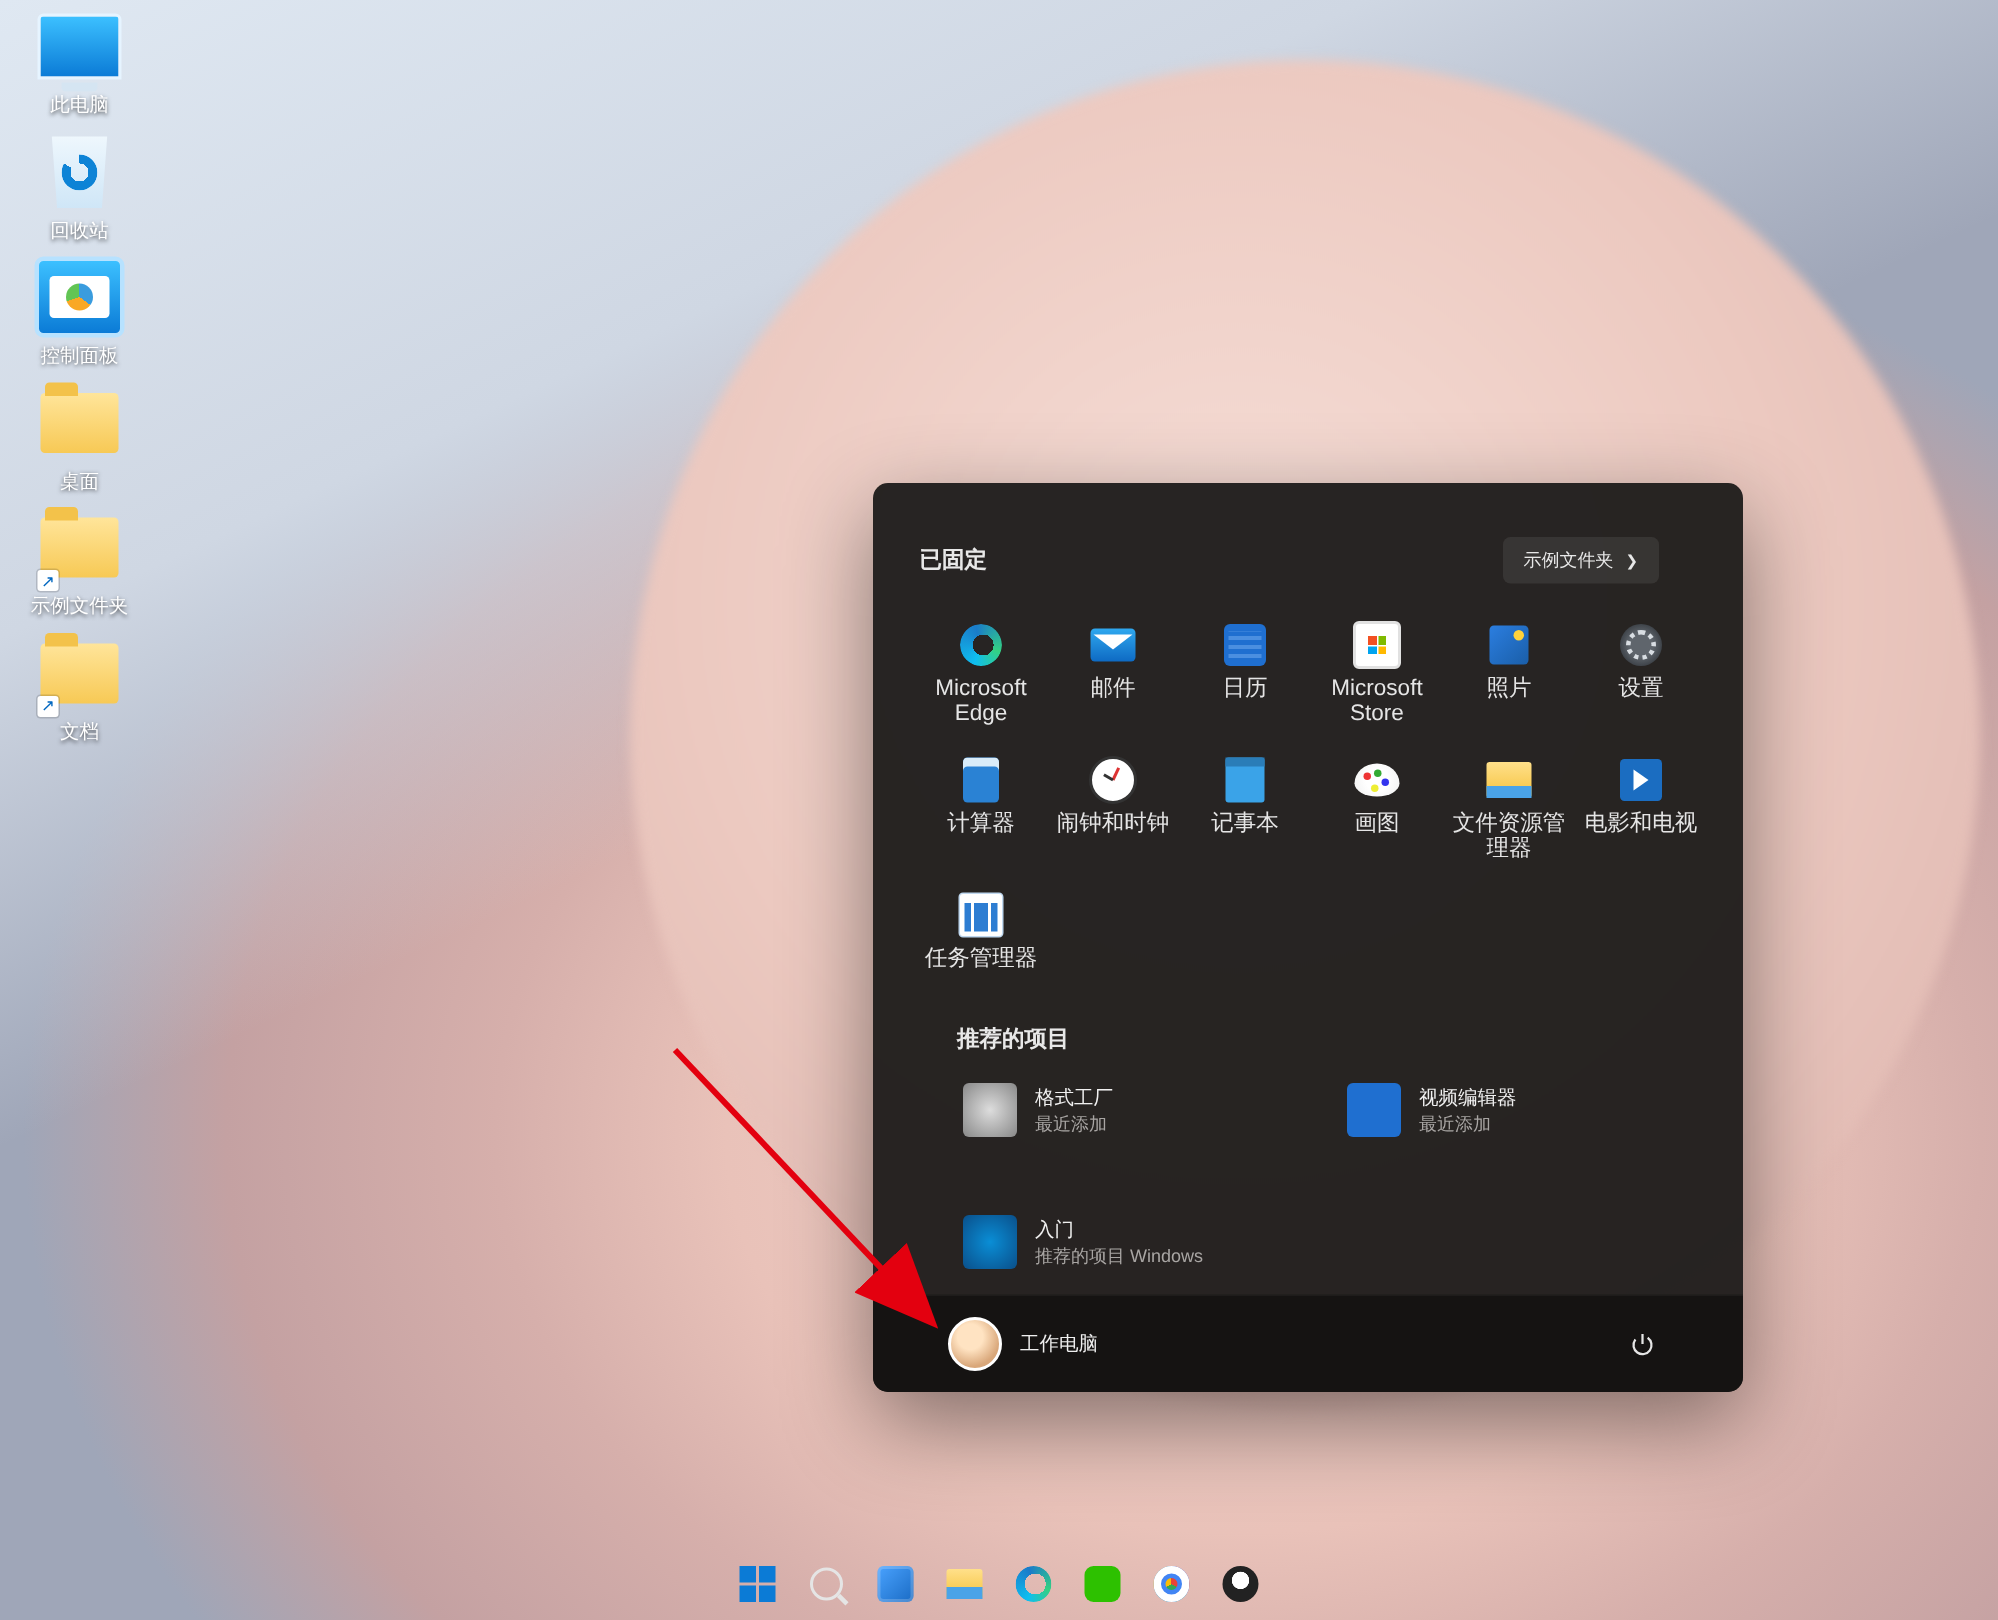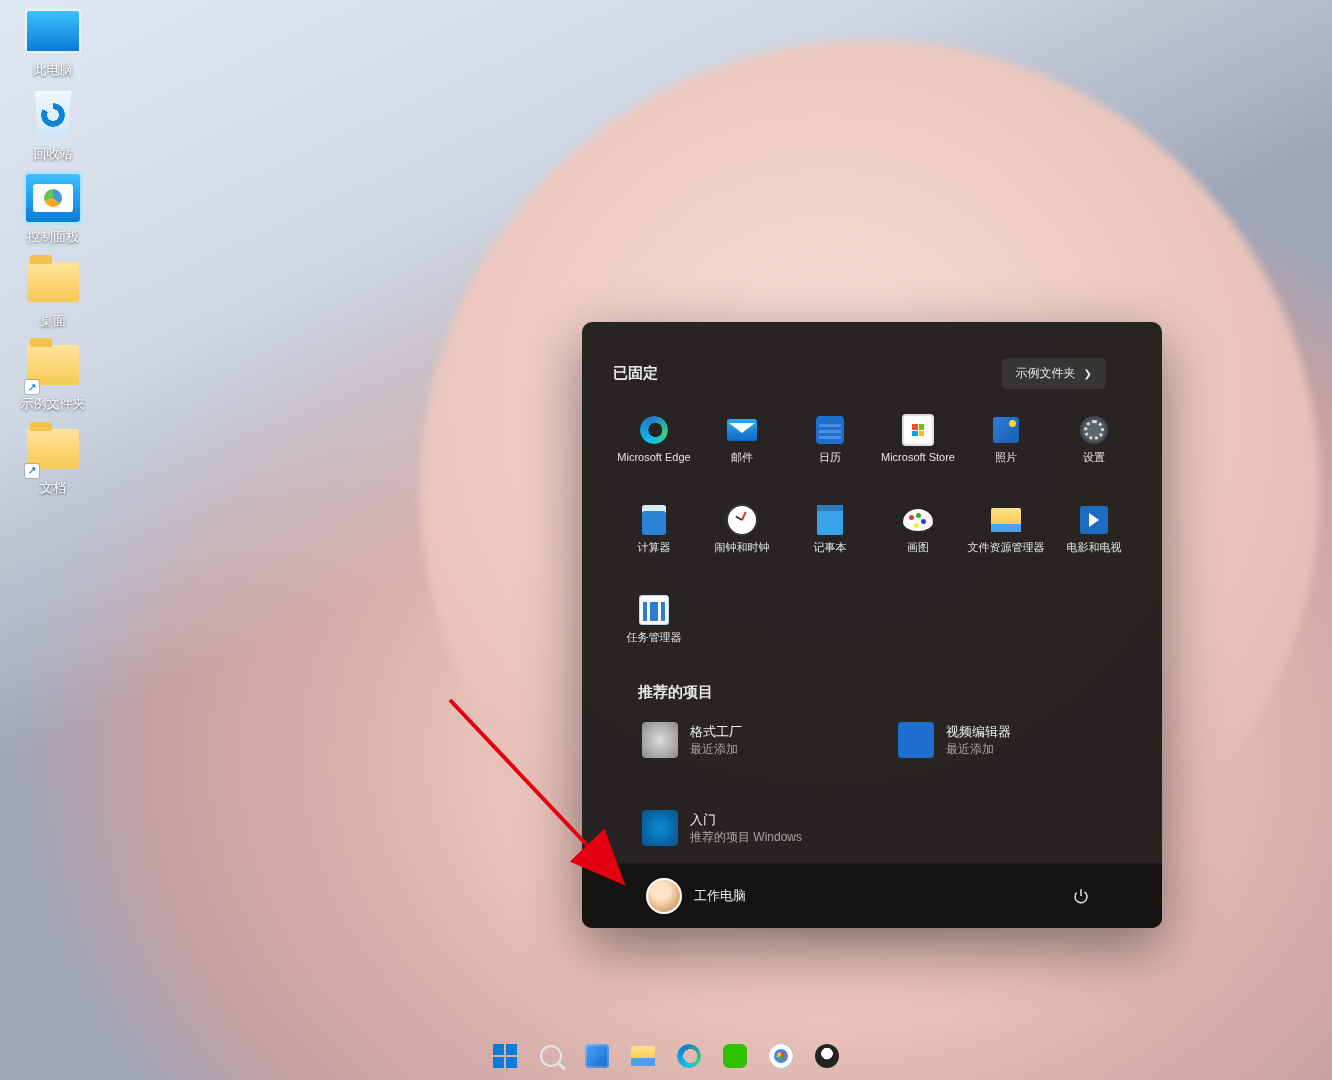--- a/index.html
+++ b/index.html
@@ -28,32 +28,32 @@
   
   .start{position:absolute;left:582px;top:322px;width:580px;height:606px;background:rgba(32,30,29,.97);border-radius:10px;box-shadow:0 20px 60px rgba(0,0,0,.45);color:#e8e8e8;display:flex;flex-direction:column;overflow:hidden;}
   .start .sec{padding:0 56px;}
   .start .head{display:flex;align-items:center;justify-content:space-between;margin-top:36px;padding-left:31px;}
   .start .head h3{margin:0;font-size:15px;font-weight:600;}
   .allapps{background:rgba(255,255,255,.08);border:none;color:#e8e8e8;font-size:12px;padding:7px 14px;border-radius:5px;cursor:pointer;display:flex;align-items:center;gap:8px;}
   .allapps .chev{font-size:10px;}
   .pinned-grid{padding:20px 28px 0;display:grid;grid-template-columns:repeat(6,1fr);row-gap:14px;justify-items:center;}
   .pin{width:88px;height:72px;border-radius:4px;display:flex;flex-direction:column;align-items:center;justify-content:flex-start;padding-top:4px;gap:4px;cursor:pointer;}
   .pin .picon{width:34px;height:34px;display:flex;align-items:center;justify-content:center;}
-  .pin .plabel{font-size:11px;color:#e5e5e5;text-align:center;line-height:1.1;}
+  .pin .plabel{font-size:15px;color:#e5e5e5;text-align:center;line-height:1.1;}
 
   
   .rec{padding:18px 56px 0;}
   .rec h3{margin:0 0 16px 0;font-size:15px;font-weight:600;}
   .rec-grid{display:grid;grid-template-columns:1fr 1fr;row-gap:20px;column-gap:20px;gap:44px;}
   .rec-item{display:flex;align-items:center;gap:12px;cursor:pointer;padding:4px;border-radius:4px;}
   .rec-item .ricon{width:36px;height:36px;border-radius:4px;display:flex;align-items:center;justify-content:center;flex-shrink:0;}
   .rec-item .rtitle{font-size:13px;color:#f0f0f0;}
   .rec-item .rsub{font-size:12px;color:#a8a5a3;}
 
-  .start-footer{margin-top:auto;height:64px;border-top:1px solid rgba(255,255,255,.04);background:rgba(20,19,18,.95);display:flex;align-items:center;justify-content:space-between;padding:0 64px;}
+  .start-footer{margin-top:auto;height:64px;border-top:1px solid rgba(255,255,255,.04);background:rgba(20,19,18,.95);display:flex;align-items:center;justify-content:space-between;padding:0 50px;}
   .user{display:flex;align-items:center;gap:12px;cursor:pointer;}
   .avatar{width:32px;height:32px;border-radius:50%;background:radial-gradient(circle at 40% 35%,#ffe3c2 30%,#d9a77a 70%);border:2px solid #fff;}
   .uname{font-size:13px;color:#eee;}
   .power{width:34px;height:34px;border-radius:5px;display:flex;align-items:center;justify-content:center;cursor:pointer;}
 
   
   .arrow-svg{position:absolute;left:0;top:0;pointer-events:none;}
 
   
   .taskbar{position:absolute;left:0;top:940px;width:1332px;height:140px;background:transparent;}

